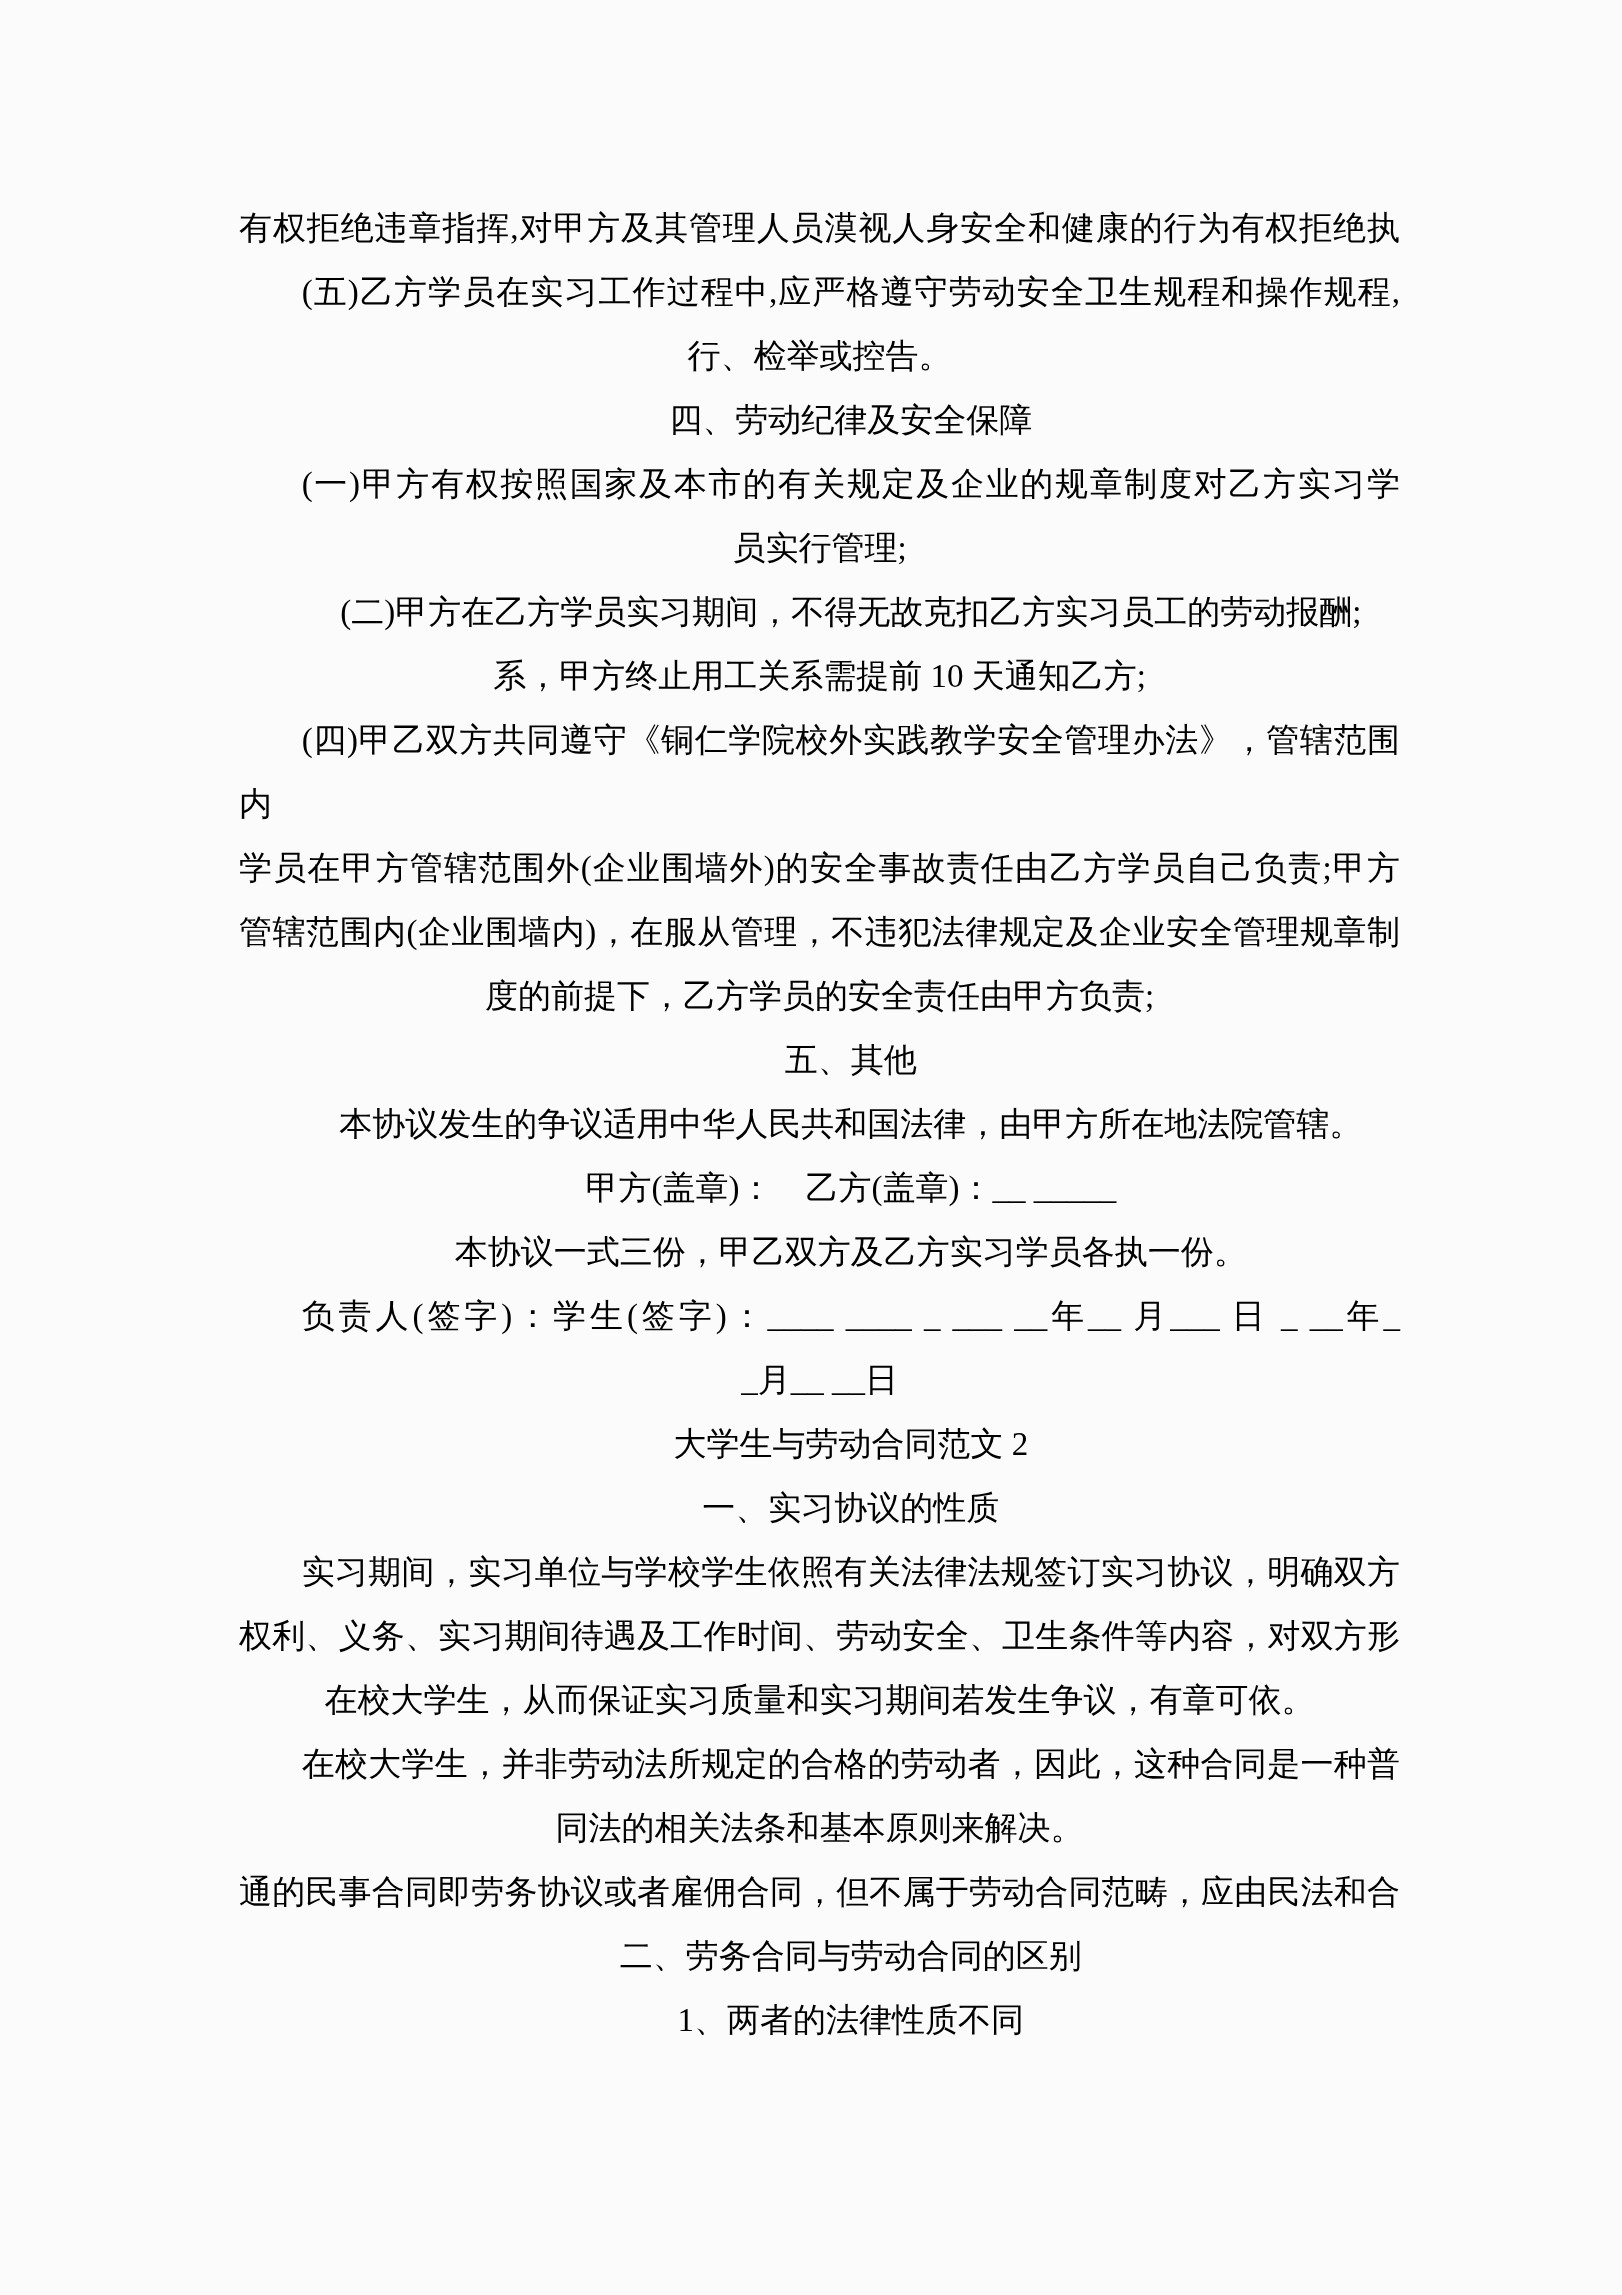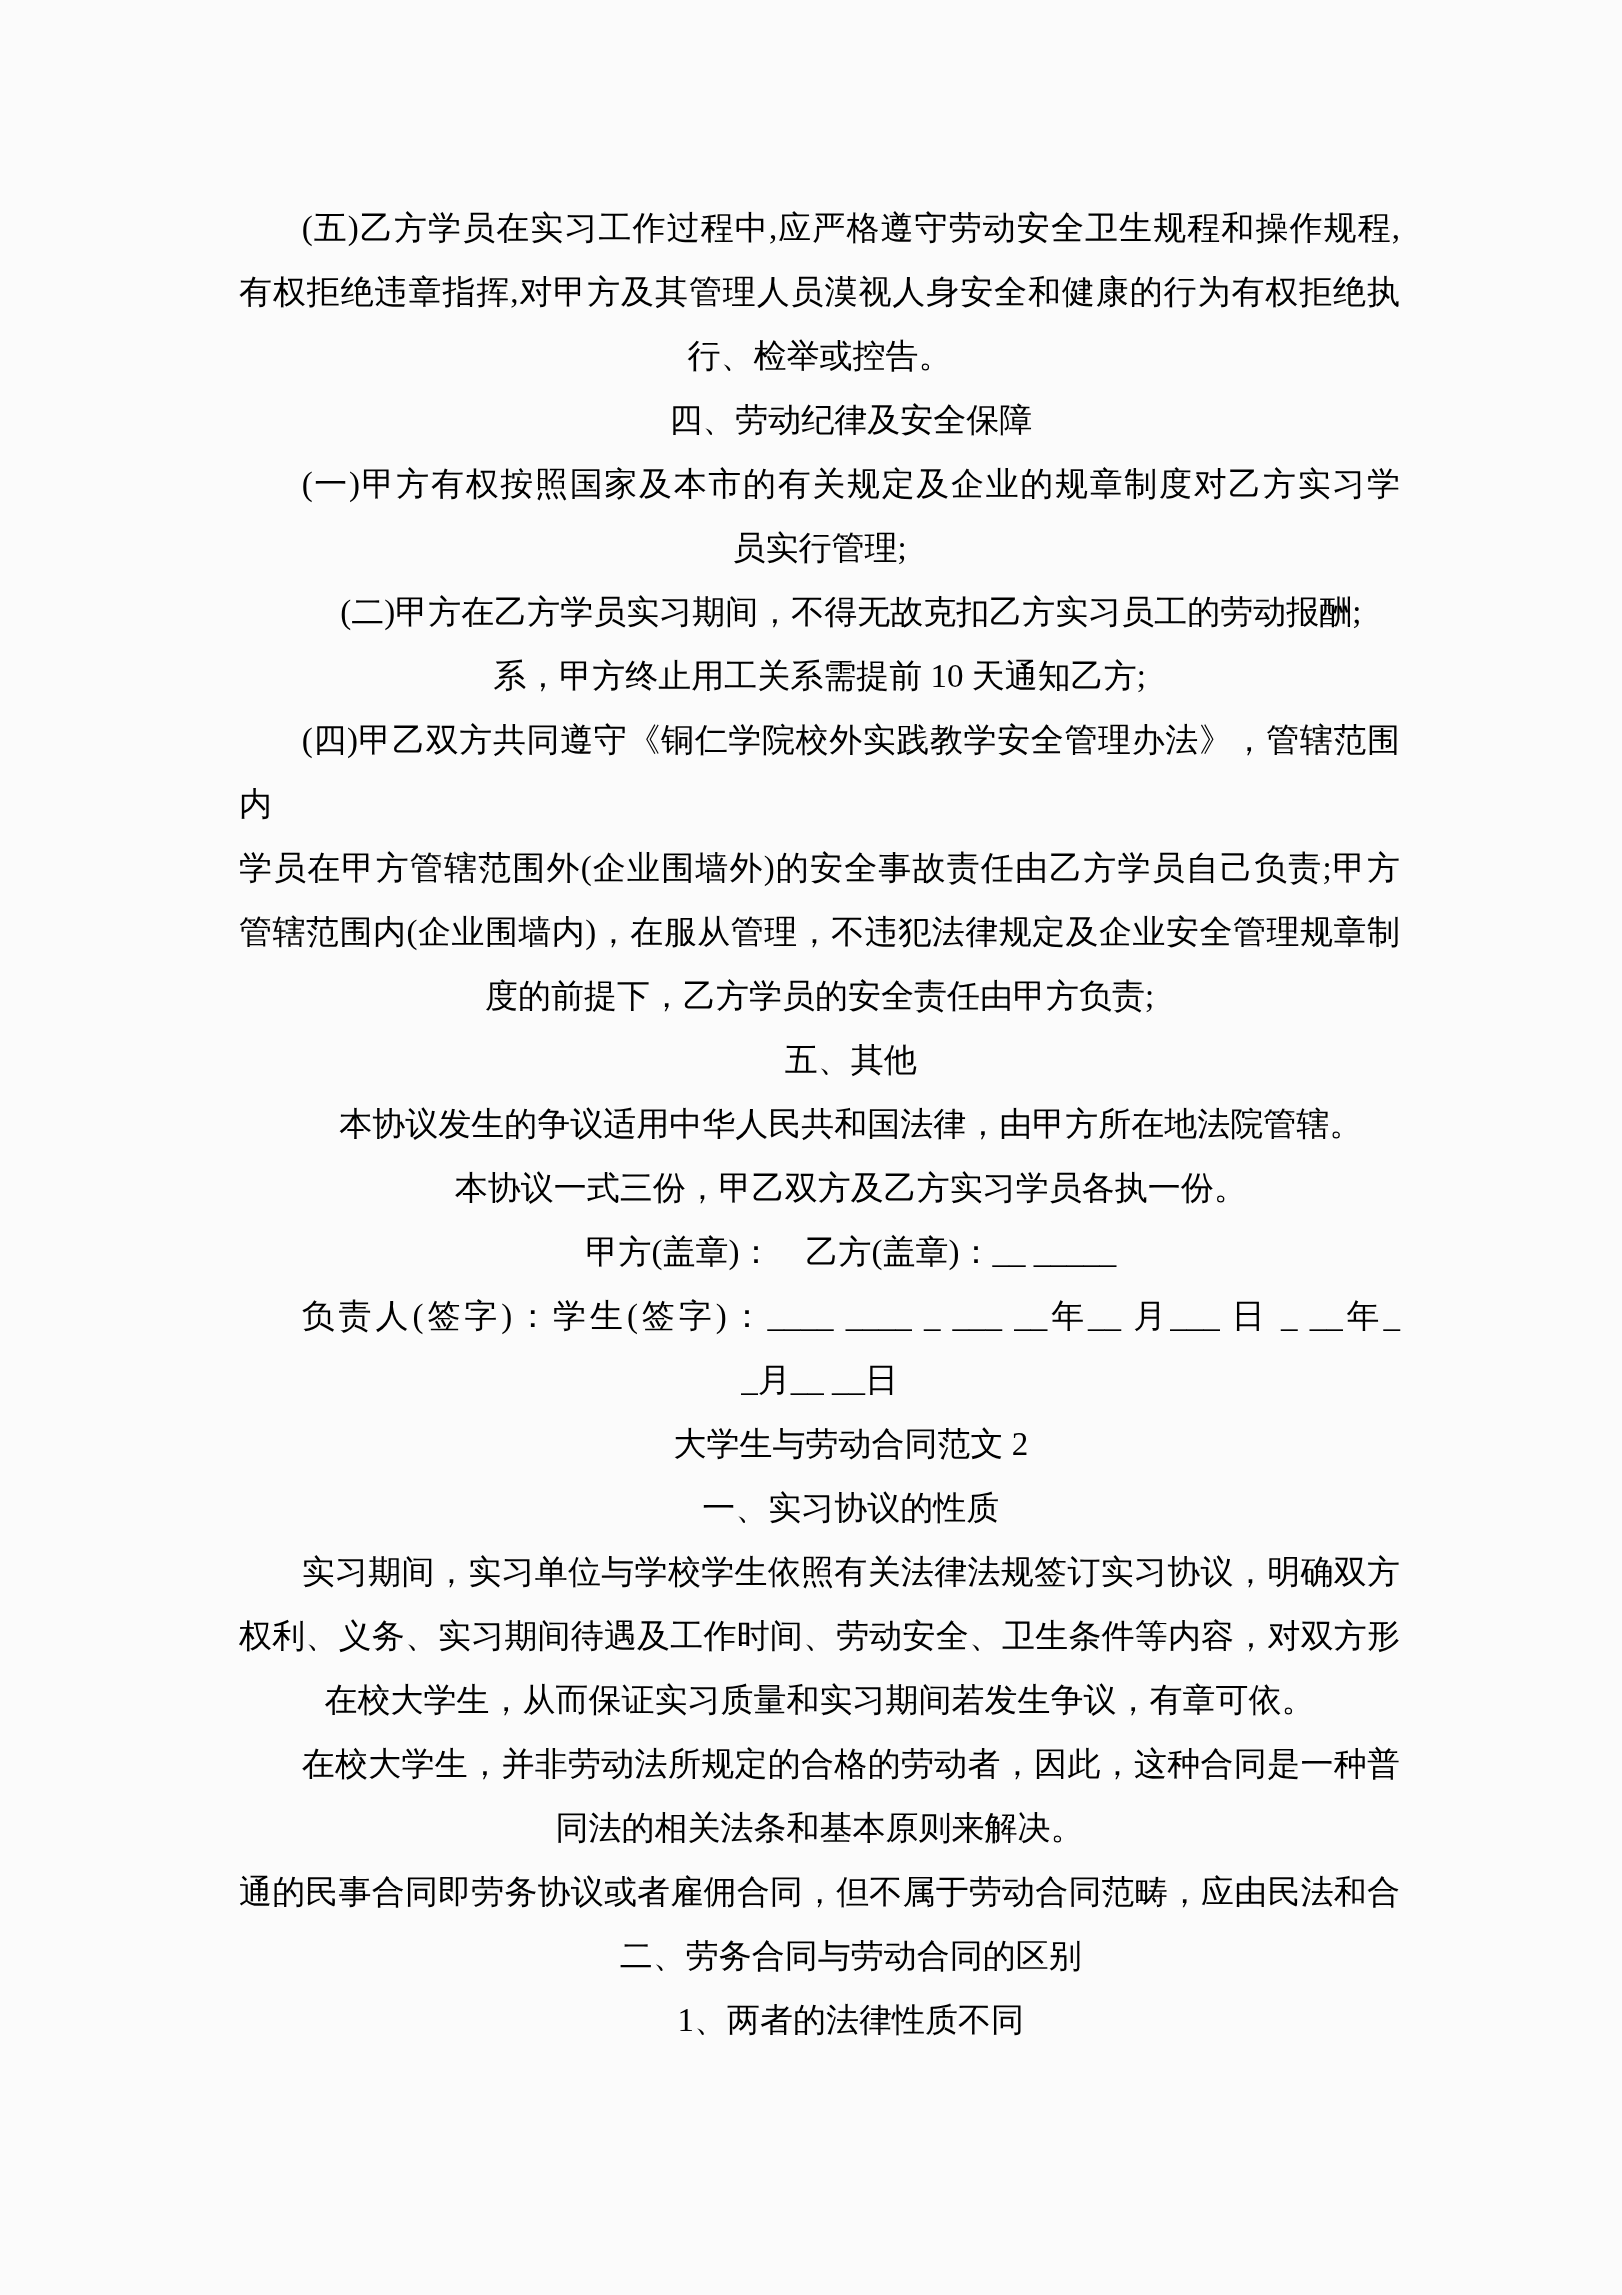--- a/index.html
+++ b/index.html
@@ -33,36 +33,36 @@
   }
   .text-line.fill {
     text-align: justify;
     text-align-last: justify;
   }
 </style>
 </head>
 <body style="background: rgb(251, 251, 251);">
 
 <div class="page-content" id="document-content" style="color: rgb(0, 0, 0);">
+    <div class="text-line fill">有权拒绝违章指挥,对甲方及其管理人员漠视人身安全和健康的行为有权拒绝执</div>
     <div class="text-line indent fill">(五)乙方学员在实习工作过程中,应严格遵守劳动安全卫生规程和操作规程,</div>
-    <div class="text-line fill">有权拒绝违章指挥,对甲方及其管理人员漠视人身安全和健康的行为有权拒绝执</div>
     <div class="text-line">行、检举或控告。</div>
     <div class="text-line indent">四、劳动纪律及安全保障</div>
     <div class="text-line indent fill">(一)甲方有权按照国家及本市的有关规定及企业的规章制度对乙方实习学</div>
     <div class="text-line">员实行管理;</div>
     <div class="text-line indent">(二)甲方在乙方学员实习期间，不得无故克扣乙方实习员工的劳动报酬;</div>
     <div class="text-line">系，甲方终止用工关系需提前 10 天通知乙方;</div>
     <div class="text-line indent fill">(四)甲乙双方共同遵守《铜仁学院校外实践教学安全管理办法》，管辖范围内</div>
     <div class="text-line fill">学员在甲方管辖范围外(企业围墙外)的安全事故责任由乙方学员自己负责;甲方</div>
     <div class="text-line fill">管辖范围内(企业围墙内)，在服从管理，不违犯法律规定及企业安全管理规章制</div>
     <div class="text-line">度的前提下，乙方学员的安全责任由甲方负责;</div>
     <div class="text-line indent">五、其他</div>
     <div class="text-line indent">本协议发生的争议适用中华人民共和国法律，由甲方所在地法院管辖。</div>
+    <div class="text-line indent">甲方(盖章)：　乙方(盖章)：__ _____</div>
     <div class="text-line indent">本协议一式三份，甲乙双方及乙方实习学员各执一份。</div>
-    <div class="text-line indent">甲方(盖章)：　乙方(盖章)：__ _____</div>
     <div class="text-line indent fill">负责人(签字)：学生(签字)：____ ____ _ ___ __年__ 月___ 日 _ __年_</div>
     <div class="text-line">_月__ __日</div>
     <div class="text-line indent">大学生与劳动合同范文 2</div>
     <div class="text-line indent">一、实习协议的性质</div>
     <div class="text-line indent fill">实习期间，实习单位与学校学生依照有关法律法规签订实习协议，明确双方</div>
     <div class="text-line fill">权利、义务、实习期间待遇及工作时间、劳动安全、卫生条件等内容，对双方形</div>
     <div class="text-line">在校大学生，从而保证实习质量和实习期间若发生争议，有章可依。</div>
     <div class="text-line indent fill">在校大学生，并非劳动法所规定的合格的劳动者，因此，这种合同是一种普</div>
     <div class="text-line">同法的相关法条和基本原则来解决。</div>
     <div class="text-line fill">通的民事合同即劳务协议或者雇佣合同，但不属于劳动合同范畴，应由民法和合</div>

